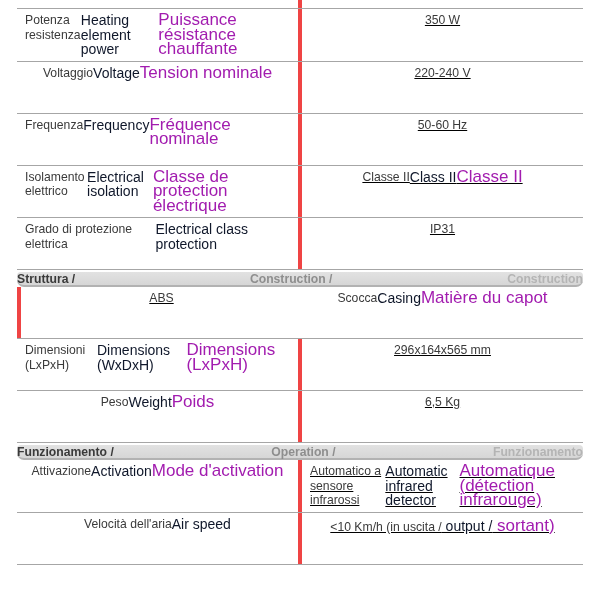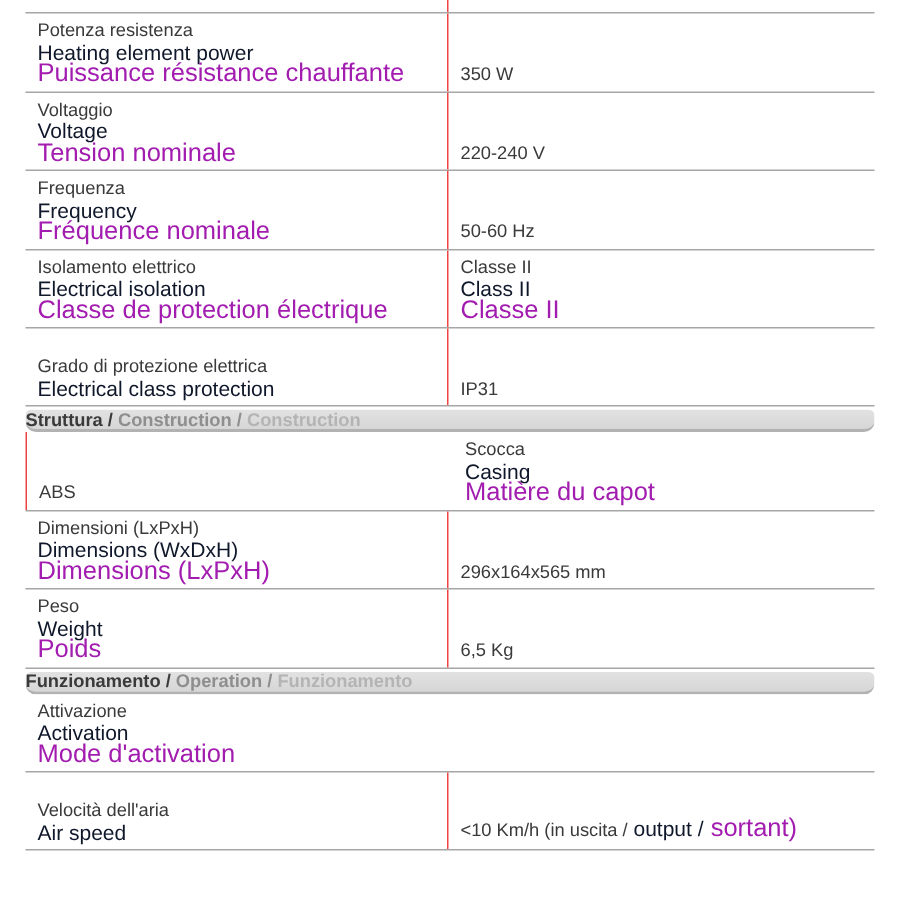--- a/index.html
+++ b/index.html
@@ -14,43 +14,44 @@
     width: 566px;
   }
   .row {
     display: flex;
     border-bottom: 1px solid #a6a6a6;
     min-height: 52px;
   }
   .row.cut-top { min-height: 6px; }
   .cell {
     display: flex;
-    flex-direction: column;
-    justify-content: flex-end;
+    flex-direction: row;
+    justify-content: center;
     padding: 4px 8px;
   }
   .cell.label { width: 281px; }
   .cell.value {
     flex: 1;
-    border-left: 1px solid #ef4444;
+    border-left: 4px solid #ef4444;
     padding-left: 8px;
+    text-decoration: underline;
   }
   .t-it { color: #3a3a3a; font-size: 12.2px; line-height: 14.5px; }
   .t-en { color: #0f172a; font-size: 14px; line-height: 14.5px; }
   .t-fr { color: #a21caf; font-size: 17px; line-height: 14.5px; }
   .mixed { white-space: pre-wrap; }
   .section-bar {
     height: 15px;
     margin-top: 2px;
     background: linear-gradient(180deg, #e2e2e2, #d6d6d6);
     border-bottom: 2px solid #b2b2b2;
     border-radius: 4px 4px 7px 7px;
     display: flex;
     align-items: center;
-    justify-content: flex-start;
+    justify-content: space-between;
     font-size: 12.2px;
     font-weight: bold;
   }
   .section-bar span { white-space: pre; }
   .b-it { color: #3a3a3a; }
   .b-en { color: #8e8e8e; }
   .b-fr { color: #b4b4b4; }
 </style>
 </head>
 <body>
@@ -163,20 +164,25 @@
       <span class="b-en">Operation / </span>
       <span class="b-fr">Funzionamento</span>
   </div>
 
   <div class="row">
     <div class="cell label">
       <div class="t-it">Attivazione</div>
       <div class="t-en">Activation</div>
       <div class="t-fr">Mode d'activation</div>
     </div>
+    <div class="cell value">
+      <div class="t-it">Automatico a sensore infrarossi</div>
+      <div class="t-en">Automatic infrared detector</div>
+      <div class="t-fr">Automatique (détection infrarouge)</div>
+    </div>
   </div>
 
   <div class="row">
     <div class="cell label">
       <div class="t-it">Velocità dell'aria</div>
       <div class="t-en">Air speed</div>
     </div>
     <div class="cell value">
       <div class="mixed"><span class="t-it">&lt;10 Km/h (in uscita /</span><span class="t-en"> output /</span><span class="t-fr"> sortant)</span></div>
     </div>

